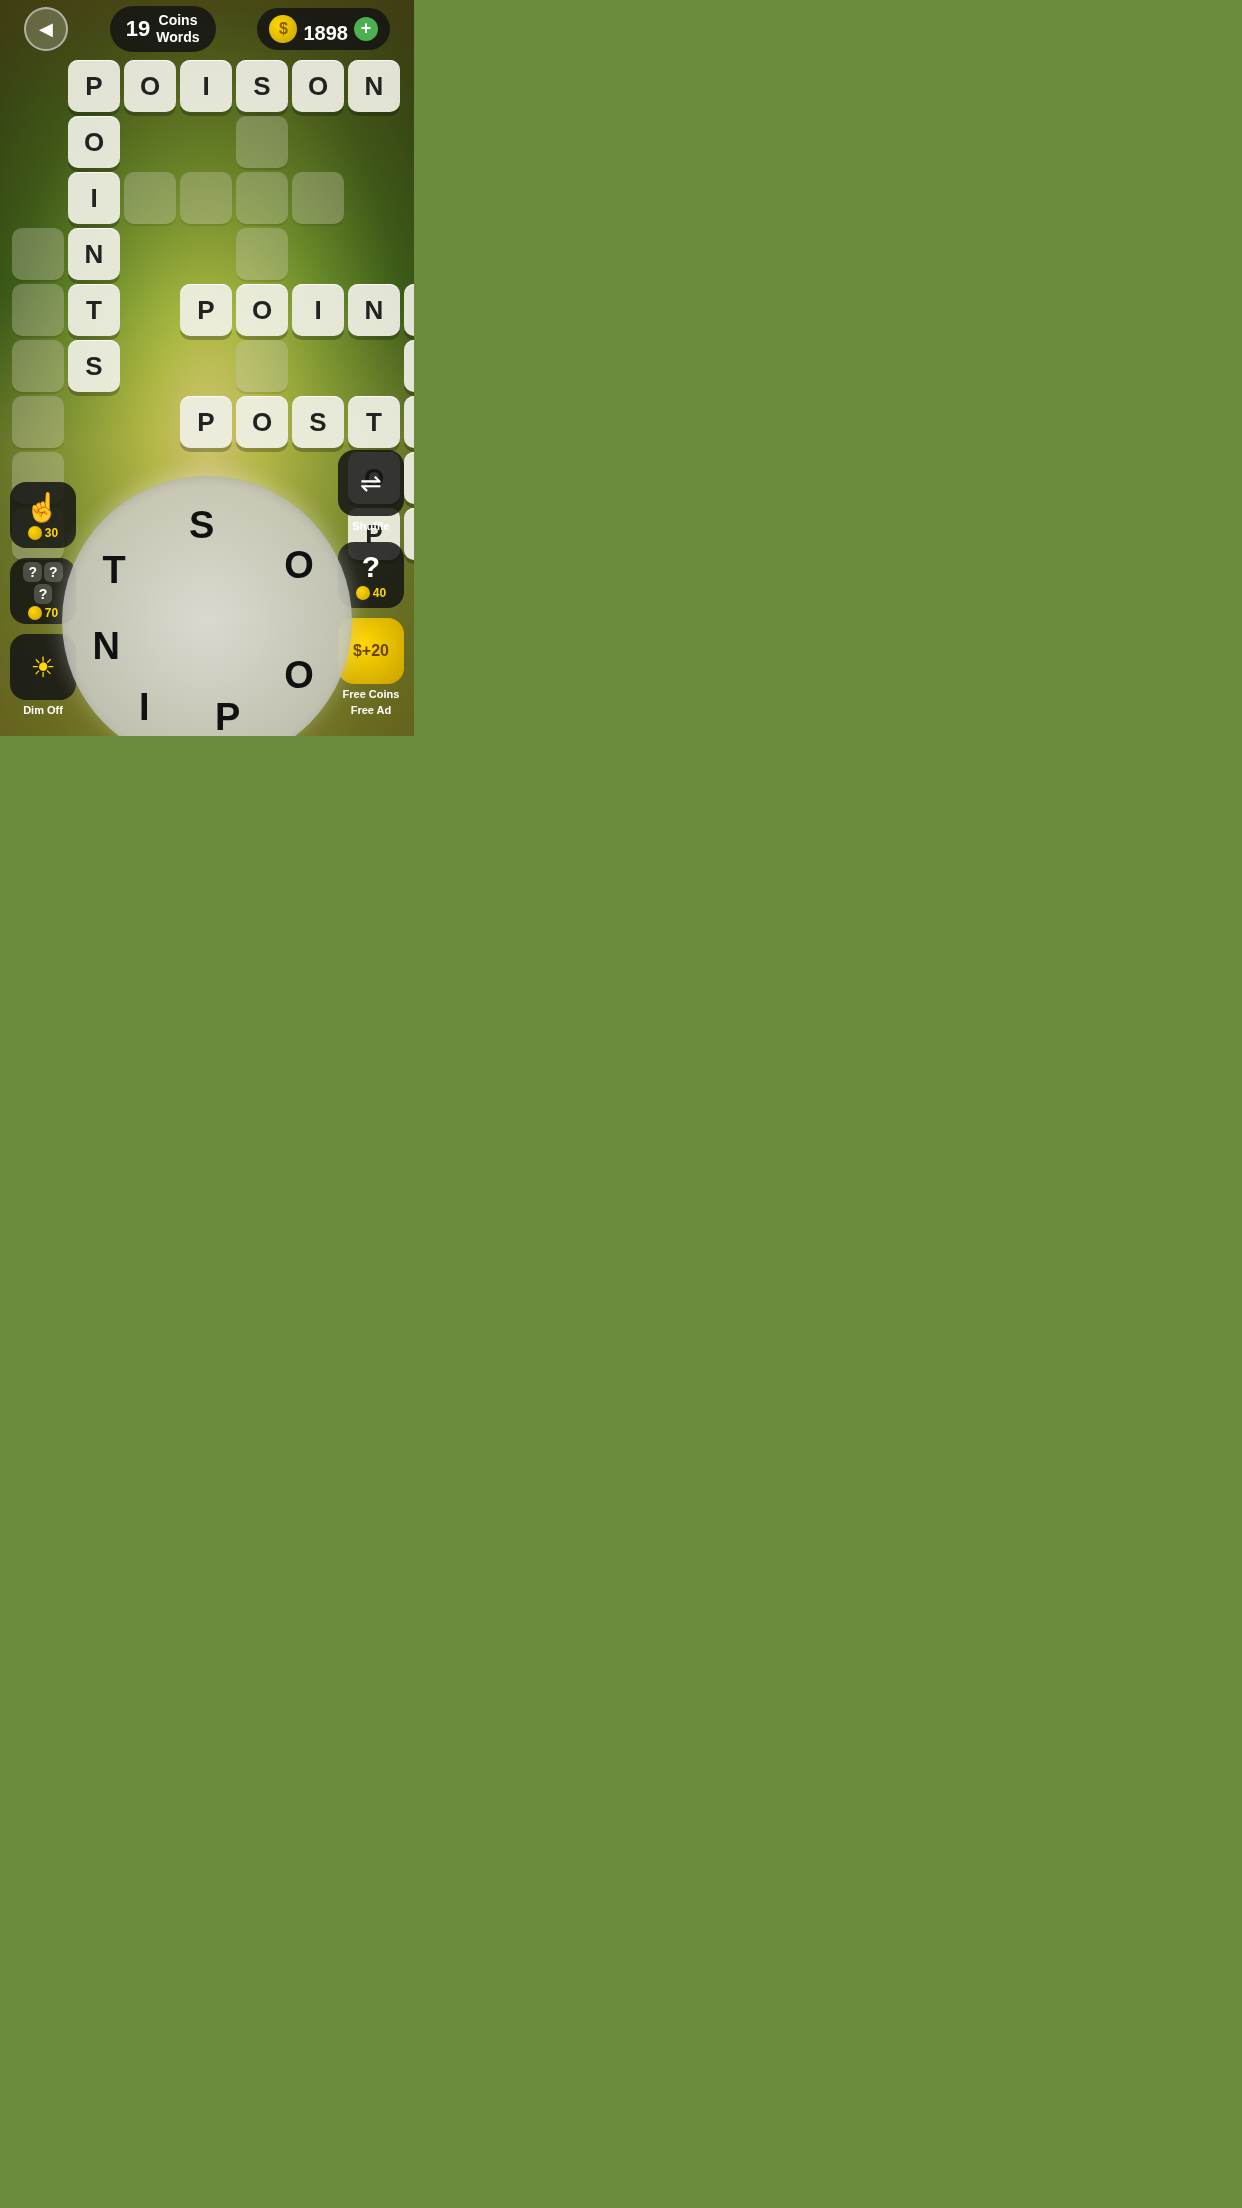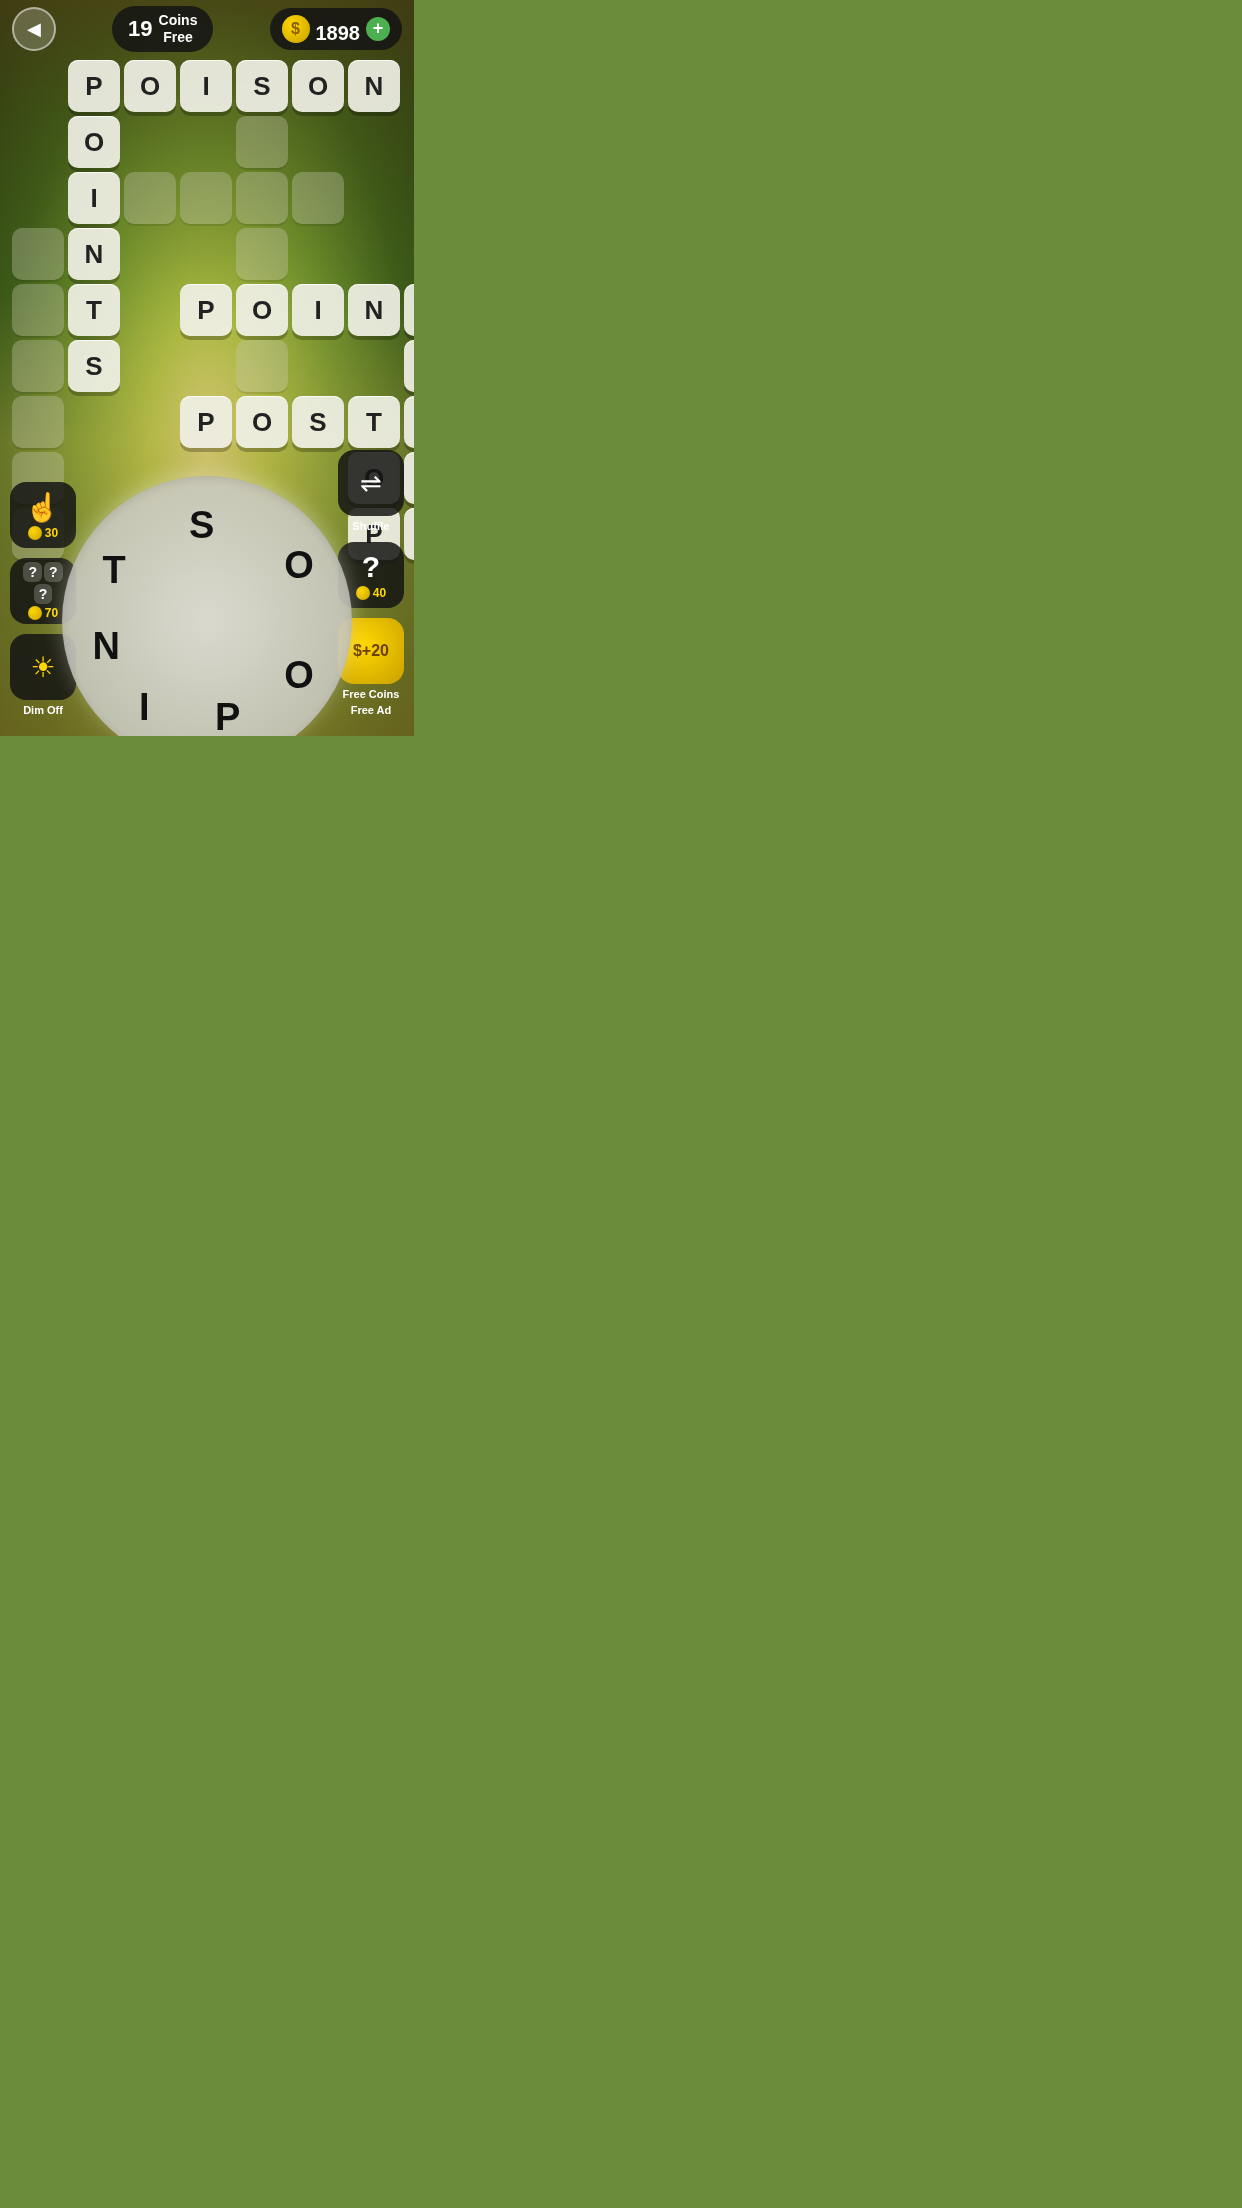--- a/index.html
+++ b/index.html
@@ -39,21 +39,21 @@
 
     
     .header {
       position: absolute;
       top: 6px;
       left: 0;
       right: 0;
       display: flex;
       align-items: center;
       justify-content: space-between;
-      padding: 0 12px;
+      padding: 0 24px;
     }
 
     .back-btn {
       width: 44px;
       height: 44px;
       border-radius: 50%;
       background: rgba(255,255,255,0.2);
       border: 2px solid rgba(255,255,255,0.5);
       display: flex;
       align-items: center;
@@ -256,21 +256,21 @@
 
 <div id="game-container">
 
   <div class="header">
     <div class="back-btn"></div>
 
     <div class="bonus-words-badge">
       <span class="bonus-num">19</span>
       <div>
         <div class="bonus-text">Coins</div>
-        <div class="bonus-text">Free</div>
+        <div class="bonus-text">Words</div>
       </div>
     </div>
 
     <div class="coins-badge">
       <div class="coin-icon">$</div>
       <span class="coins-num">1898</span>
       <div class="add-coins-btn">+</div>
     </div>
   </div>
 

